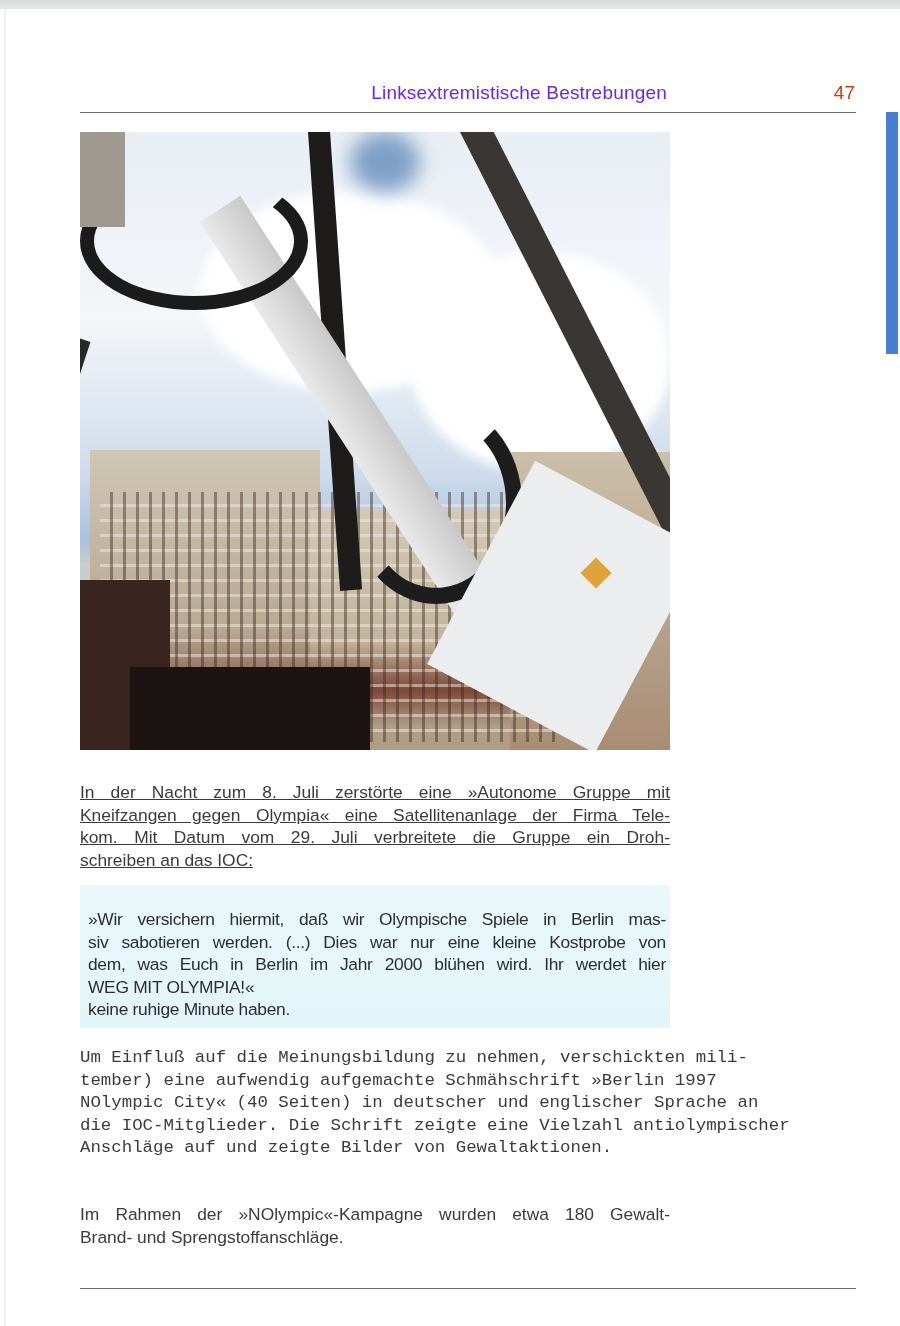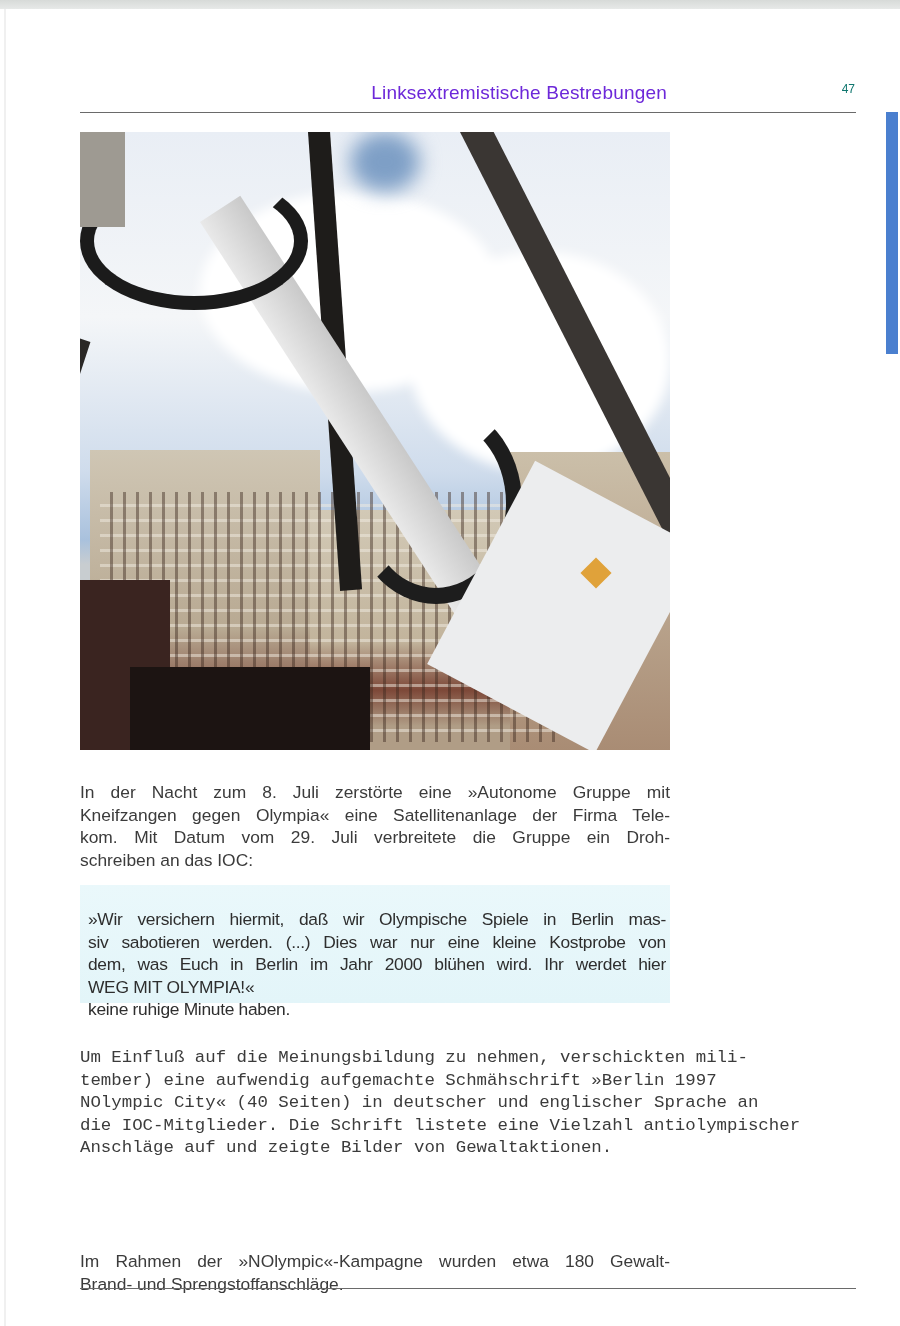--- a/index.html
+++ b/index.html
@@ -4,31 +4,31 @@
 <style>
   html, body { margin:0; padding:0; }
   body { width:900px; height:1326px; background:#ffffff; position:relative; overflow:hidden;
          font-family:"Liberation Sans", sans-serif; color:#3a3a3a; }
   .scan-top { position:absolute; left:0; top:0; width:900px; height:9px;
               background:linear-gradient(#d7dad8,#e7e9e8); }
   .scan-left { position:absolute; left:4px; top:9px; width:2px; height:1317px; background:#f0f0f0; }
   .blue-tab { position:absolute; left:886px; top:112px; width:12px; height:242px; background:#4a7fcf; }
   .header { position:absolute; left:80px; top:80px; width:775px; height:30px; }
   .header-title { position:absolute; right:188px; top:2px; font-size:19px; color:#6d28d9; letter-spacing:0.2px; }
-  .page-num { position:absolute; right:0; top:2px; font-size:12px; color:#0f766e; }
+  .page-num { position:absolute; right:0; top:2px; font-size:19px; color:#c2410c; }
   .rule { position:absolute; left:80px; width:776px; height:1px; background:#6a6a6a; }
   .photo { position:absolute; left:80px; top:132px; width:590px; height:618px; overflow:hidden;
            background:linear-gradient(180deg,#e9eef5 0%,#f4f6f8 30%,#cfdcec 55%,#a9c1dd 66%,#c8cdd0 70%); }
   .sky-cloud { position:absolute; border-radius:50%; background:#ffffff; filter:blur(6px); }
   .building { position:absolute; }
   .pole { position:absolute; background:#2a2826; transform-origin:top left; }
   .box { position:absolute; background:#ecedee; transform-origin:center; }
   .body-text { position:absolute; left:80px; width:590px; font-size:17.4px; line-height:22.6px;
                color:#3b3b3b; text-align:justify; }
-  .quote-box { position:absolute; left:80px; top:885px; width:590px; height:118px;
+  .quote-box { position:absolute; left:80px; top:885px; width:590px; height:143px;
                background:linear-gradient(#eaf8fb,#e3f5f9); }
   .quote-text { position:absolute; left:8px; top:23px; width:578px; font-size:17.4px; line-height:22.6px;
                 color:#2e2e2e; letter-spacing:-0.3px; }
   .line { display:block; white-space:nowrap; }
   .just { text-align:justify; text-align-last:justify; }
 </style>
 </head>
 <body>
 
 <div class="scan-top"></div>
@@ -62,43 +62,43 @@
   <div class="pole" style="left:120px;top:90px;width:48px;height:520px;transform:rotate(-33deg);background:linear-gradient(90deg,#e9e9e9,#c9c9c9);"></div>
 
   <div style="position:absolute;left:0;top:40px;width:200px;height:110px;border:14px solid #1b1b1b;border-radius:50%;border-top-color:transparent;"></div>
   <div style="position:absolute;left:270px;top:270px;width:140px;height:170px;border:16px solid #1d1d1d;border-radius:50%;border-top-color:transparent;border-left-color:transparent;"></div>
 
   <div class="box" style="left:390px;top:360px;width:190px;height:230px;transform:rotate(28deg);"></div>
   <div style="position:absolute;left:505px;top:430px;width:22px;height:22px;background:#e0a23a;transform:rotate(45deg);"></div>
   <div style="position:absolute;left:0;top:0;width:45px;height:95px;background:#9e9a92;"></div>
 </div>
 
-<div class="body-text" style="top:781px;">
+<div class="body-text" style="top:781px;text-decoration:underline;">
   <span class="line just">In der Nacht zum 8. Juli zerstörte eine »Autonome Gruppe mit</span>
   <span class="line just">Kneifzangen gegen Olympia« eine Satellitenanlage der Firma Tele-</span>
   <span class="line just">kom. Mit Datum vom 29. Juli verbreitete die Gruppe ein Droh-</span>
   <span class="line">schreiben an das IOC:</span>
 </div>
 
 <div class="quote-box">
   <div class="quote-text">
     <span class="line just">»Wir versichern hiermit, daß wir Olympische Spiele in Berlin mas-</span>
     <span class="line just">siv sabotieren werden. (...) Dies war nur eine kleine Kostprobe von</span>
     <span class="line just">dem, was Euch in Berlin im Jahr 2000 blühen wird. Ihr werdet hier</span>
     <span class="line">WEG MIT OLYMPIA!«</span>
     <span class="line">keine ruhige Minute haben.</span>
   </div>
 </div>
 
 <div class="body-text" style="top:1047px;font-family:Liberation Mono, monospace;">
   <span class="line just">Um Einfluß auf die Meinungsbildung zu nehmen, verschickten mili-</span>
   <span class="line just">tember) eine aufwendig aufgemachte Schmähschrift »Berlin 1997</span>
   <span class="line just">NOlympic City« (40 Seiten) in deutscher und englischer Sprache an</span>
-  <span class="line just">die IOC-Mitglieder. Die Schrift listete eine Vielzahl antiolympischer</span>
+  <span class="line just">die IOC-Mitglieder. Die Schrift zeigte eine Vielzahl antiolympischer</span>
   <span class="line">Anschläge auf und zeigte Bilder von Gewaltaktionen.</span>
 </div>
 
-<div class="body-text" style="top:1250px;">
+<div class="body-text" style="top:1203px;">
   <span class="line just">Im Rahmen der »NOlympic«-Kampagne wurden etwa 180 Gewalt-</span>
   <span class="line">Brand- und Sprengstoffanschläge.</span>
 </div>
 
 <div class="rule" style="top:1288px;"></div>
 
 </body></html>

